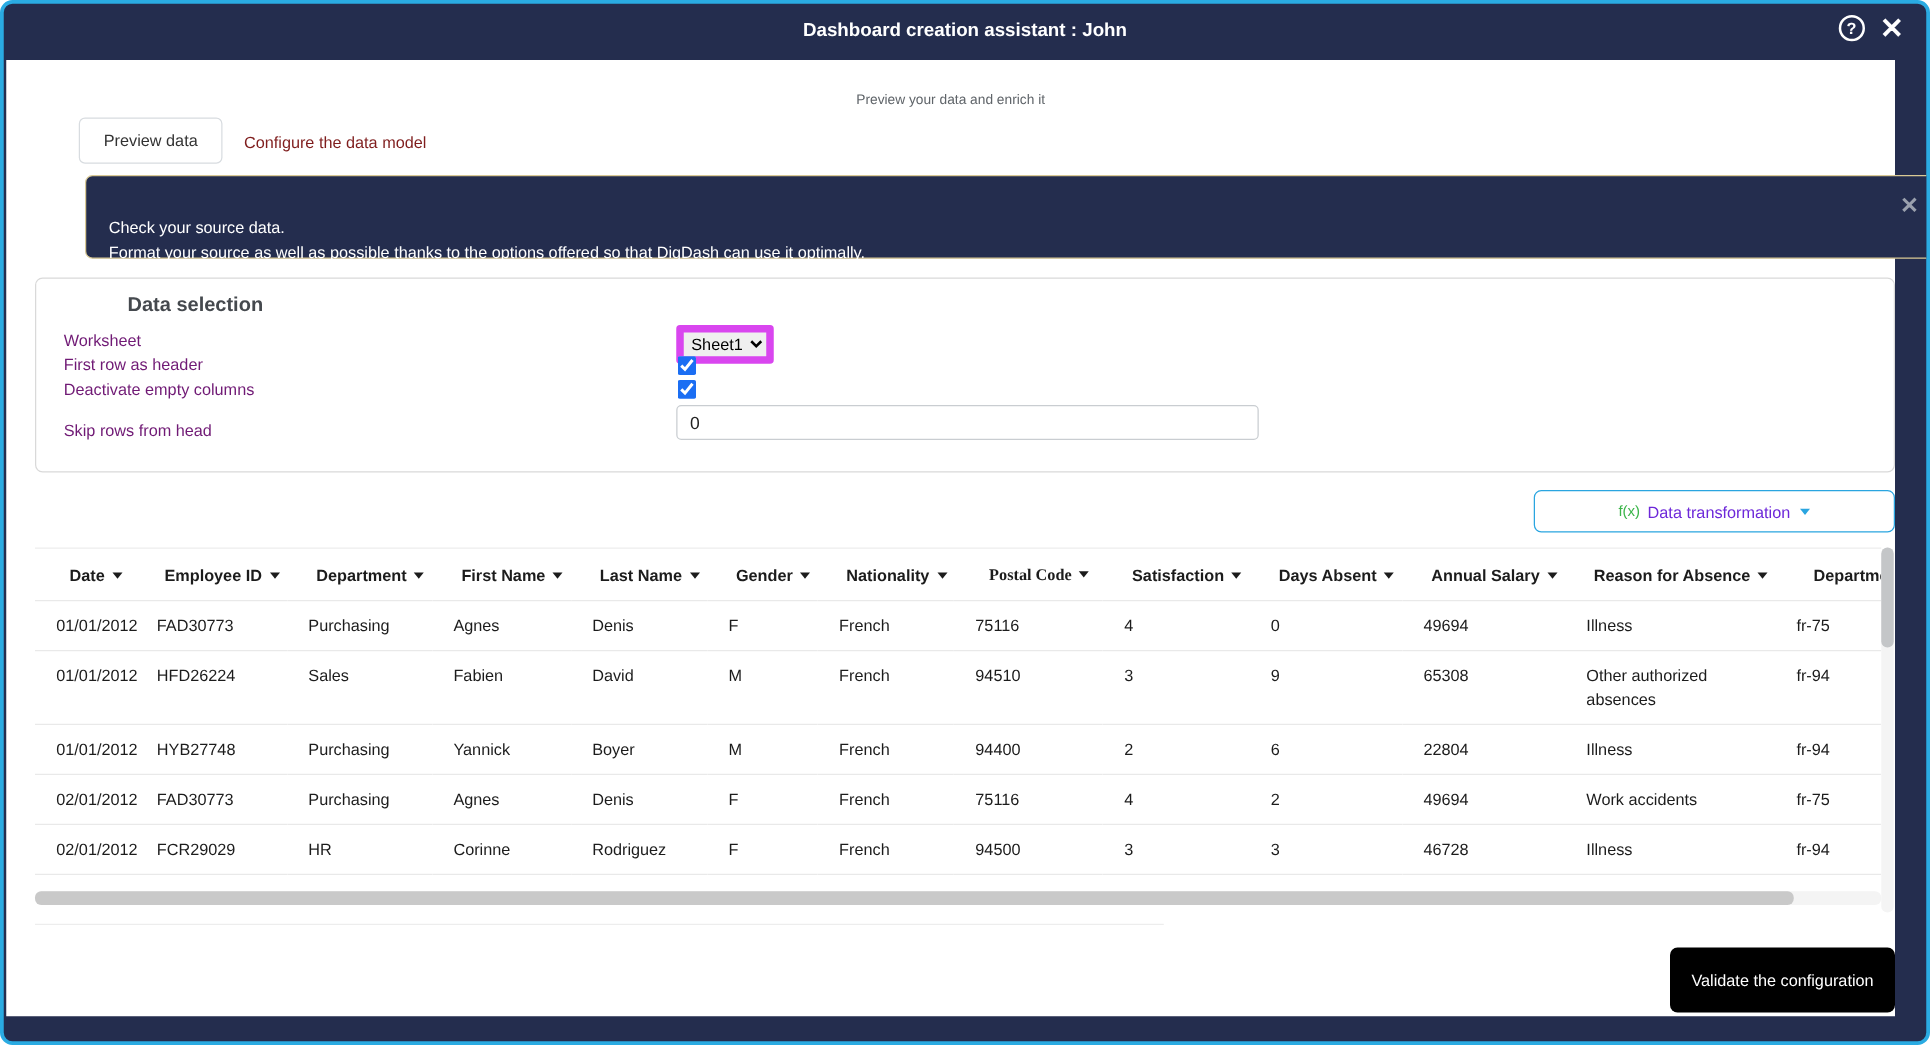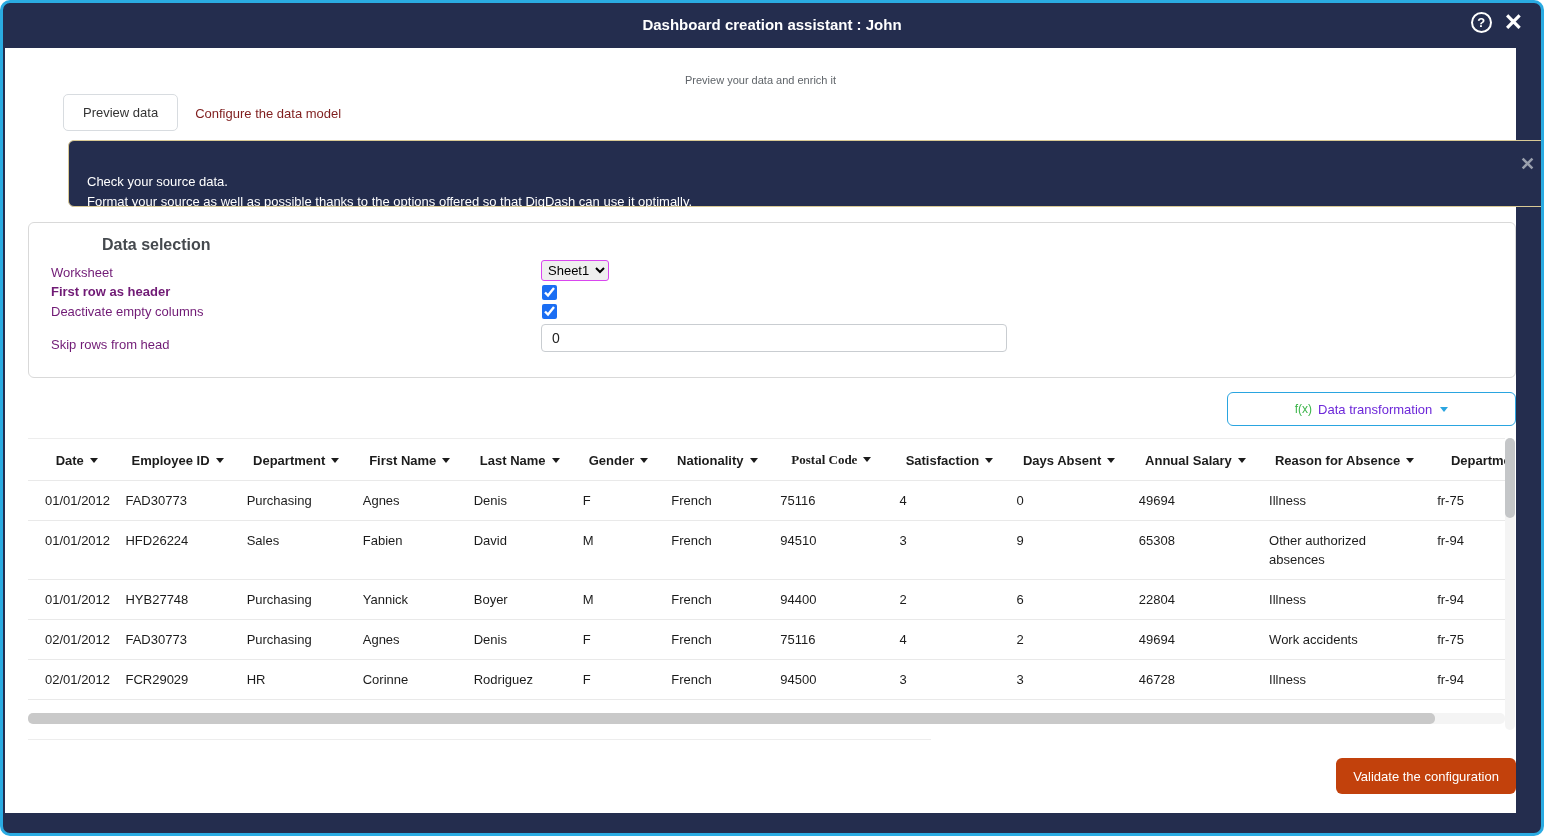--- a/index.html
+++ b/index.html
@@ -66,27 +66,27 @@
     color: #9aa0ad; font-size: 18px; font-weight: bold; cursor: pointer;
   }
   
   .data-selection {
     position: absolute; top: 174px; left: 23px; width: 1488px; height: 156px;
     border: 1px solid #d9d9d9; border-radius: 6px;
   }
   .ds-title { position: absolute; left: 32px; top: 13px; font-size: 16px; font-weight: bold; color: #45494e; margin-left: 41px; }
   .ds-label { position: absolute; left: 22px; font-size: 13px; color: #701a75; }
   .lbl-worksheet { top: 42px; }
-  .lbl-firstrow { top: 61px; font-weight: bold; }
+  .lbl-firstrow { top: 61px; }
   .lbl-deactivate { top: 81px; }
   .lbl-skiprows { top: 114px; }
   .ws-select {
     position: absolute; left: 512px; top: 37px;
     font-family: "Liberation Sans", sans-serif; font-size: 13px;
-    background: #efefef; border: 1px solid #d946ef; border-radius: 3px;
+    background: #efefef; border: 6px solid #d946ef; border-radius: 3px;
     padding: 1px 2px; cursor: pointer;
   }
   .ds-checkbox { position: absolute; left: 513px; width: 15px; height: 15px; accent-color: #1b6ef3; cursor: pointer; }
   .cb-firstrow { top: 62px; }
   .cb-deactivate { top: 81px; }
   .skip-input {
     position: absolute; left: 512px; top: 101px; width: 466px; height: 28px;
     border: 1px solid #c9cdd1; border-radius: 4px; padding: 0 10px;
     font-family: "Liberation Sans", sans-serif; font-size: 14px; color: #222;
   }
@@ -136,22 +136,22 @@
     position: absolute; top: 665px; left: 23px; width: 1477px; height: 11px;
     background: #f4f4f4; border-radius: 5px;
   }
   .hscroll-thumb {
     position: absolute; top: 0; left: 0; width: 1407px; height: 11px;
     background: #c9c9c9; border-radius: 5px; cursor: pointer;
   }
   .divider { position: absolute; top: 691px; left: 23px; width: 903px; height: 1px; background: #ededed; }
   
   .validate-btn {
-    position: absolute; top: 710px; left: 1331px; width: 180px; height: 36px;
-    background: #c2410c; color: #ffffff; font-size: 13px;
+    position: absolute; top: 710px; left: 1331px; width: 180px; height: 52px;
+    background: #000000; color: #ffffff; font-size: 13px;
     font-family: "Liberation Sans", sans-serif;
     border: none; border-radius: 6px; cursor: pointer; text-align: center;
   }
 </style>
 </head>
 <body>
 
 <div class="dialog">
 
   <div class="titlebar">

